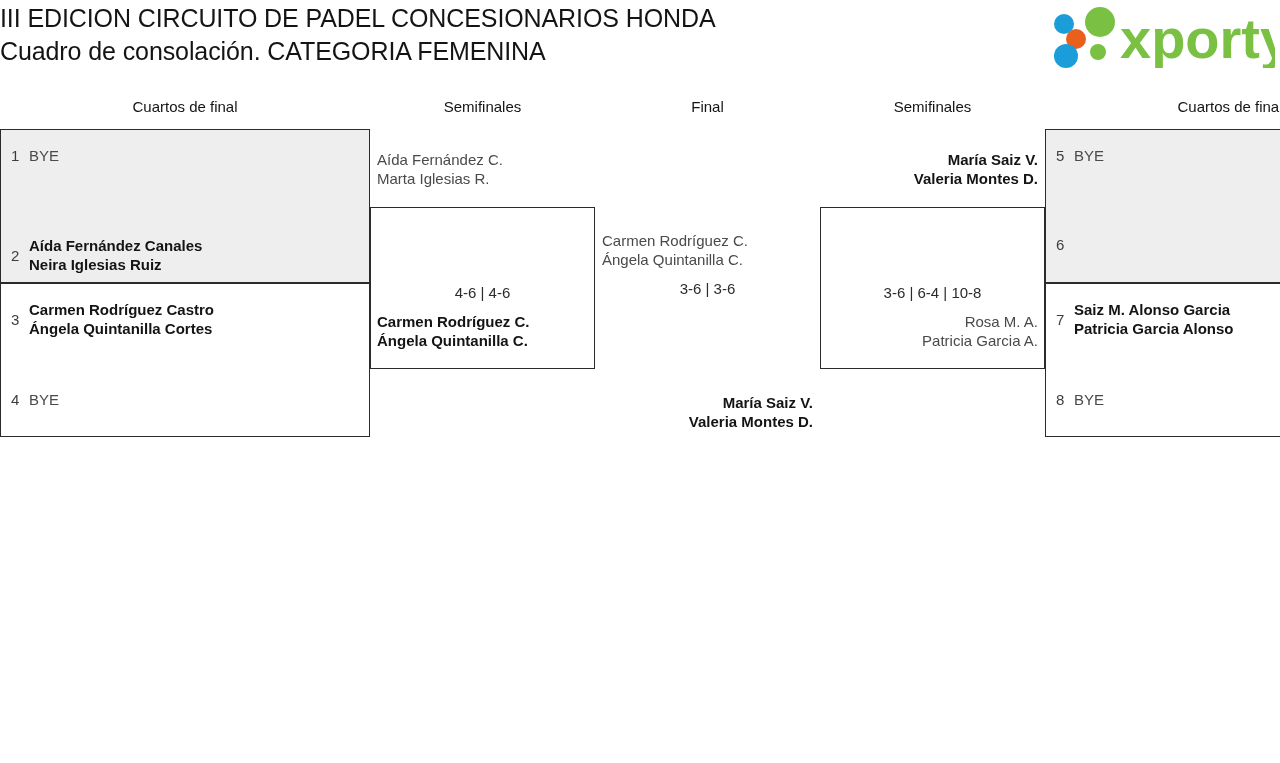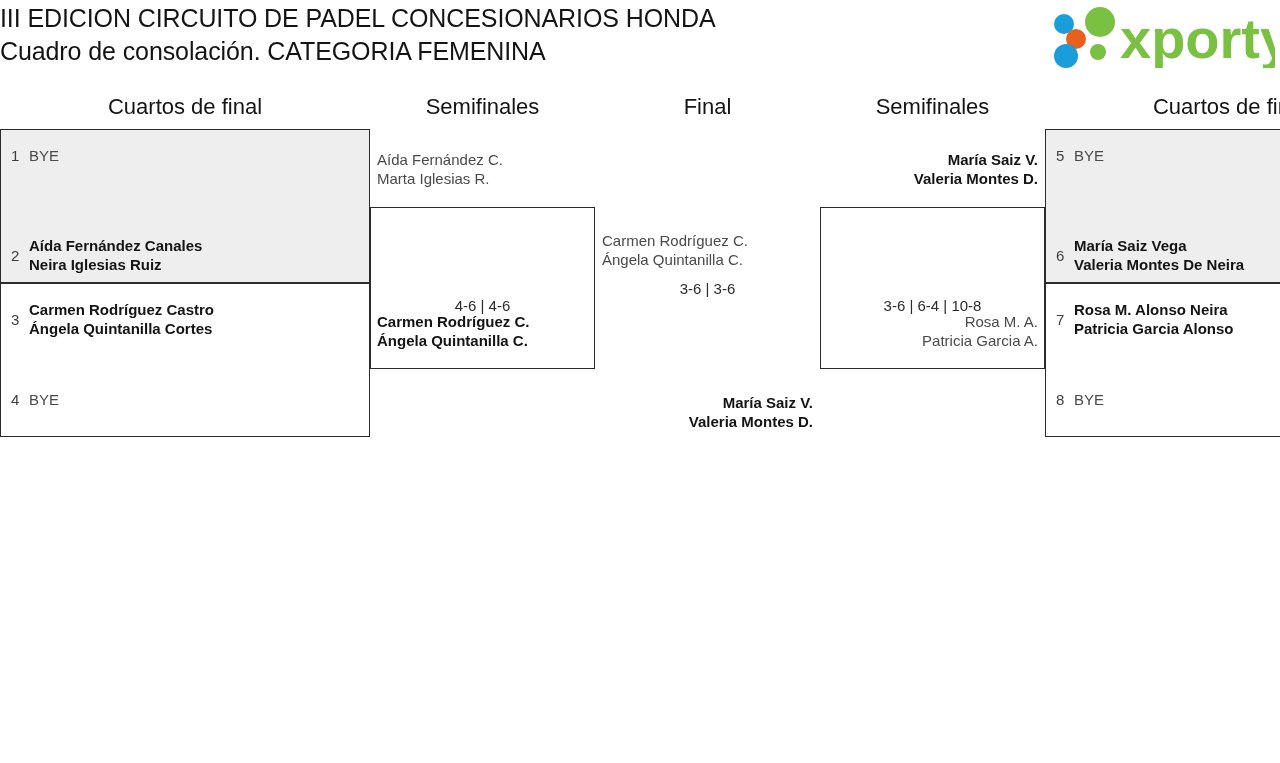--- a/index.html
+++ b/index.html
@@ -29,21 +29,21 @@
   .logo {
     position: absolute; left: 1050px; top: 4px;
     width: 225px; height: 64px;
   }
   .logo svg { display: block; }
 
   
   .round-headers { position: absolute; left: 0; top: 94px; width: 1280px; height: 28px; }
   .round-header {
     position: absolute; top: 0;
-    font-size: 22px; line-height: 26px; color: #141414;
+    font-size: 15px; line-height: 26px; color: #141414;
     text-align: center; white-space: nowrap;
   }
   .rh-qf-left   { left: 0px;    width: 370px; }
   .rh-sf-left   { left: 370px;  width: 225px; }
   .rh-final     { left: 595px;  width: 225px; }
   .rh-sf-right  { left: 820px;  width: 225px; }
   .rh-qf-right  { left: 1045px; width: 370px; }
 
   
   .bracket { position: absolute; left: 0; top: 0; width: 1280px; height: 763px; }
@@ -82,21 +82,21 @@
   .entrant.top    { top: 16px; }
   .entrant.bottom { top: 106px; }
   .entrant.bye-row .players { font-size: 15px; }
 
   
   .sf-box { width: 225px; height: 162px; }
   .sf-left  { left: 370px; }
   .sf-right { left: 820px; }
 
   .score {
-    position: absolute; left: 0; top: 17px; width: 100%; height: 100%;
+    position: absolute; left: 0; top: 4px; width: 100%; height: 100%;
     display: flex; align-items: center; justify-content: center;
     font-size: 15px; color: #2b2b2b; white-space: nowrap;
   }
 
   
   .side-players {
     position: absolute;
     font-size: 15px; line-height: 19px;
     white-space: nowrap;
   }
@@ -228,32 +228,28 @@
 
     <div class="match-box qf-box qf-right shaded" style="top:129px;">
       <div class="entrant top bye-row">
         <span class="seed">5</span>
         <span class="players bye">
           <span class="pl">BYE</span>
         </span>
       </div>
       <div class="entrant bottom">
         <span class="seed">6</span>
-        <span class="players winner">
-          <span class="pl">María Saiz Vega</span>
-          <span class="pl">Valeria Montes De Neira</span>
-        </span>
       </div>
     </div>
 
     <div class="match-box qf-box qf-right" style="top:283px;">
       <div class="entrant top">
         <span class="seed">7</span>
         <span class="players winner">
-          <span class="pl">Rosa M. Alonso Neira</span>
+          <span class="pl">Saiz M. Alonso Garcia</span>
           <span class="pl">Patricia Garcia Alonso</span>
         </span>
       </div>
       <div class="entrant bottom bye-row">
         <span class="seed">8</span>
         <span class="players bye">
           <span class="pl">BYE</span>
         </span>
       </div>
     </div>

